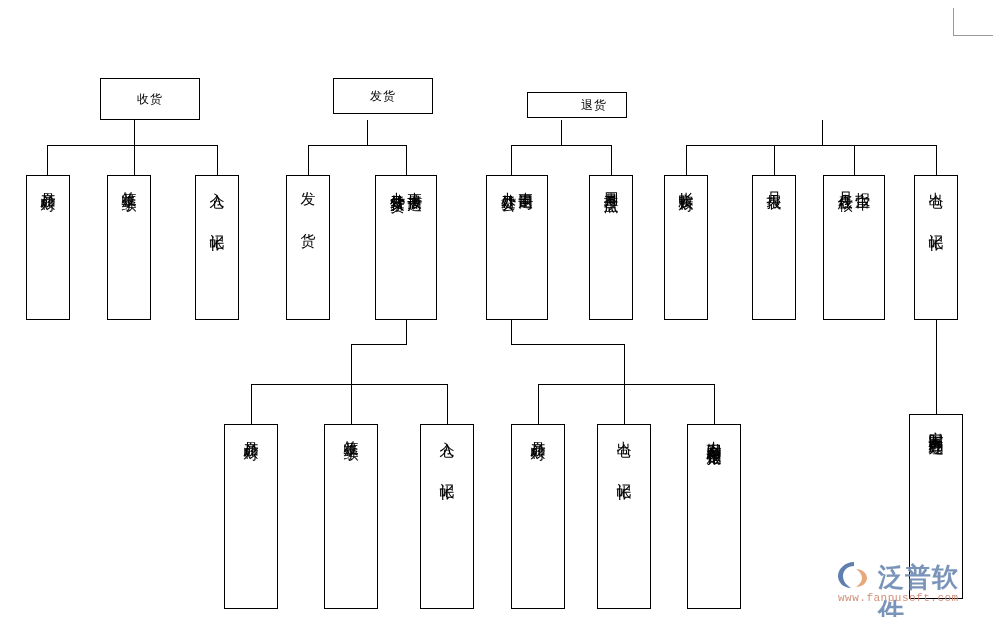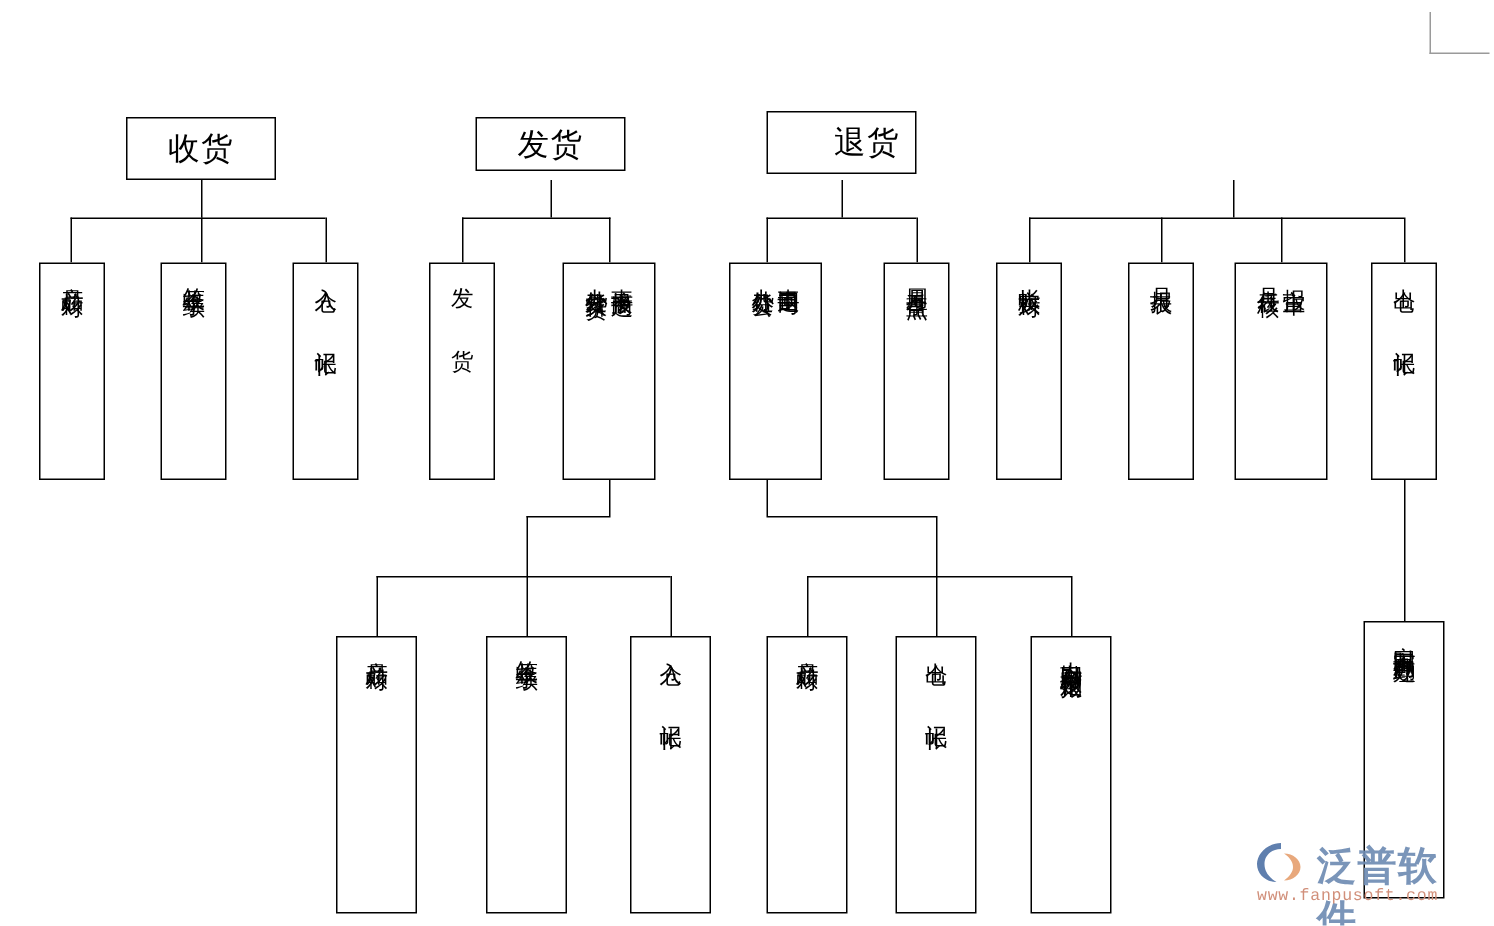--- a/index.html
+++ b/index.html
@@ -40,22 +40,23 @@
     border: 1px solid #000000;
     background: #ffffff;
     color: #000000;
     display: flex;
     justify-content: center;
     align-items: flex-start;
     overflow: hidden;
   }
   .node.htxt {
     align-items: center;
-    font-size: 21px;
+    font-size: 12px;
     letter-spacing: 1px;
+    margin-left: 16px;
   }
   
   .vtext {
     display: flex;
     flex-direction: row-reverse;
     justify-content: center;
     align-items: flex-start;
     gap: 1px;
     padding-top: 4px;
     width: 100%;
@@ -115,21 +116,21 @@
 
   <div id="corner-mark"></div>
 
 
   <div class="node htxt" style="left:84px;  top:78px;  width:100px; height:42px;">
     <span>收货</span>
   </div>
   <div class="node htxt" style="left:317px; top:78px;  width:100px; height:36px;">
     <span>发货</span>
   </div>
-  <div class="node htxt" style="left:511px; top:74px;  width:100px; height:42px;padding-left:34px;">
+  <div class="node htxt" style="left:511px; top:92px;  width:100px; height:26px;padding-left:34px;">
     <span>退货</span>
   </div>
 
   <div class="ln lnv" style="left:134px; top:120px; height:25px;"></div>
   <div class="ln lnh" style="left:47px;  top:145px; width:170px;"></div>
   <div class="ln lnv" style="left:47px;  top:145px; height:30px;"></div>
   <div class="ln lnv" style="left:134px; top:145px; height:30px;"></div>
   <div class="ln lnv" style="left:217px; top:145px; height:30px;"></div>
 
   <div class="ln lnv" style="left:367px; top:120px; height:25px;"></div>

